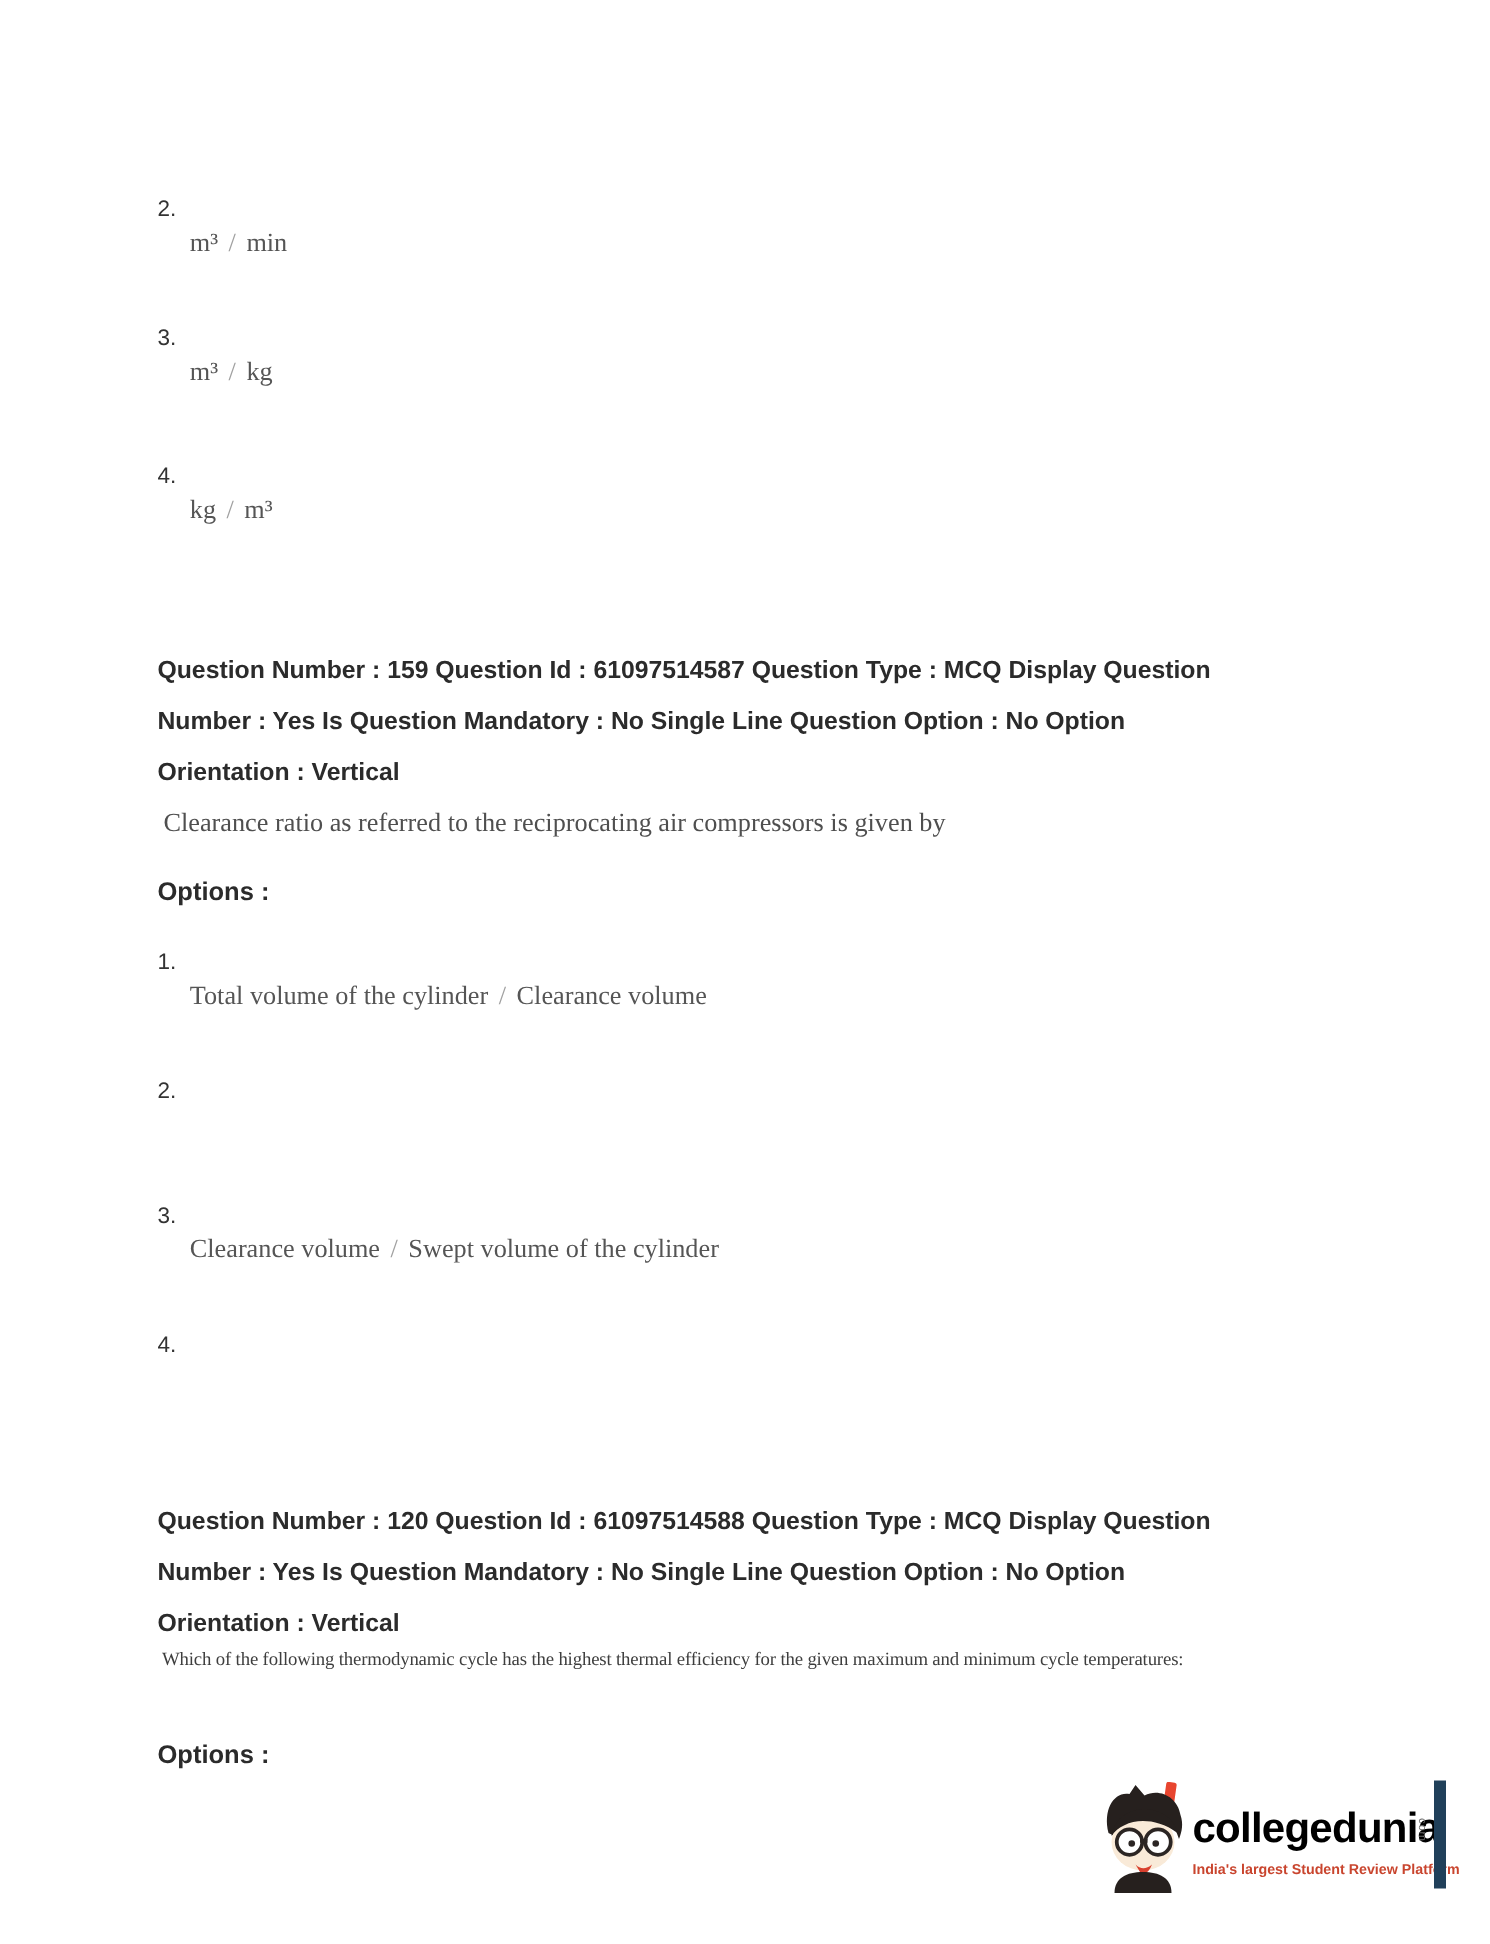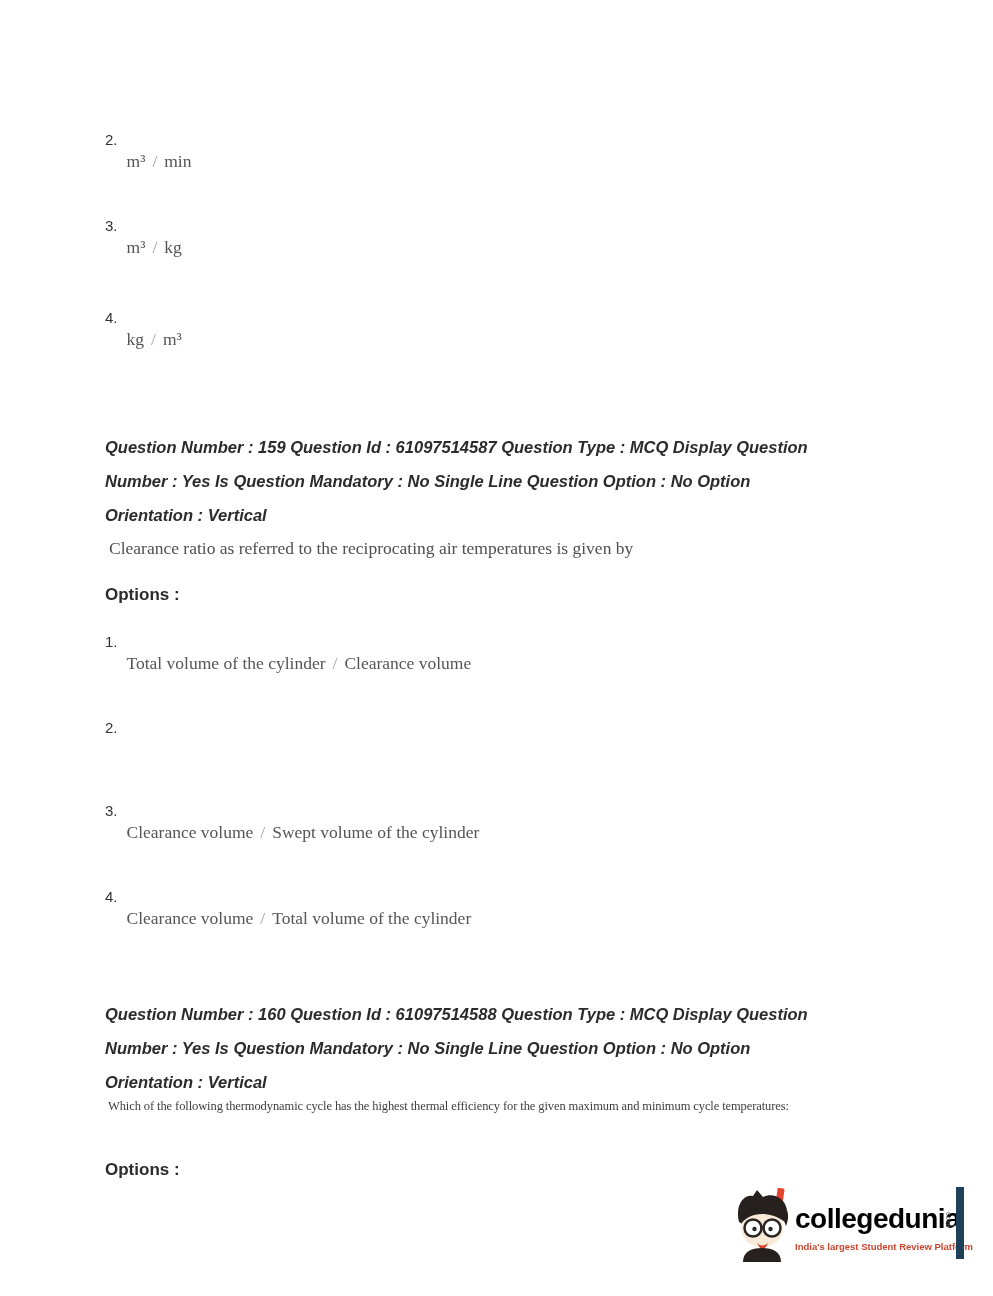--- a/index.html
+++ b/index.html
@@ -9,21 +9,21 @@
     width:993px; height:1296px;
     background:#ffffff;
     font-family:"Liberation Sans", sans-serif;
     overflow:hidden;
     margin:0 auto;
   }
   .abs { position:absolute; left:105px; }
 
   
   .q-header { width:810px; color:#2b2b2b; font-weight:700; font-size:16.5px; line-height:34px; }
-  .q-header div { white-space:nowrap;font-style:italic; }
+  .q-header div { white-space:nowrap; }
 
   
   .serif { font-family:"Liberation Serif", serif; color:#4f4f4f; }
   .q-text { font-size:17.5px; line-height:24px; }
   .q-text-small { font-size:12.5px; color:#3e3e3e; letter-spacing:-0.1px; }
 
   .options-label { font-weight:700; font-size:17px; color:#2b2b2b; }
 
   
   .option-row { display:flex; align-items:flex-start; gap:9px; }
@@ -63,50 +63,47 @@
     </div>
   </div>
 
   <div>
     <div class="q-header abs" style="top:430px">
       <div>Question Number : 159 Question Id : 61097514587 Question Type : MCQ Display Question</div>
       <div>Number : Yes Is Question Mandatory : No Single Line Question Option : No Option</div>
       <div>Orientation : Vertical</div>
     </div>
 
-    <div class="serif q-text abs" style="top:536px; left:109px">Clearance ratio as referred to the reciprocating air temperatures is given by</div>
+    <div class="serif q-text abs" style="top:536px; left:109px">Clearance ratio as referred to the reciprocating air compressors is given by</div>
 
     <div class="options-label abs" style="top:585px">Options :</div>
 
     <div class="option-row abs" style="top:618px">
       <span class="opt-num">1.</span>
       <span class="fraction">
         <span>Total volume of the cylinder</span><span class="frac-sep">/</span><span>Clearance volume</span>
       </span>
     </div>
     <div class="option-row abs" style="top:704px">
       <span class="opt-num">2.</span>
     </div>
     <div class="option-row abs" style="top:787px">
       <span class="opt-num">3.</span>
       <span class="fraction">
         <span>Clearance volume</span><span class="frac-sep">/</span><span>Swept volume of the cylinder</span>
       </span>
     </div>
     <div class="option-row abs" style="top:873px">
       <span class="opt-num">4.</span>
-      <span class="fraction">
-        <span>Clearance volume</span><span class="frac-sep">/</span><span>Total volume of the cylinder</span>
-      </span>
     </div>
   </div>
 
   <div>
     <div class="q-header abs" style="top:997px">
-      <div>Question Number : 160 Question Id : 61097514588 Question Type : MCQ Display Question</div>
+      <div>Question Number : 120 Question Id : 61097514588 Question Type : MCQ Display Question</div>
       <div>Number : Yes Is Question Mandatory : No Single Line Question Option : No Option</div>
       <div>Orientation : Vertical</div>
     </div>
 
     <div class="serif q-text-small abs" style="top:1099px; left:108px">Which of the following thermodynamic cycle has the highest thermal efficiency for the given maximum and minimum cycle temperatures:</div>
 
     <div class="options-label abs" style="top:1160px">Options :</div>
   </div>
 
   <div>

